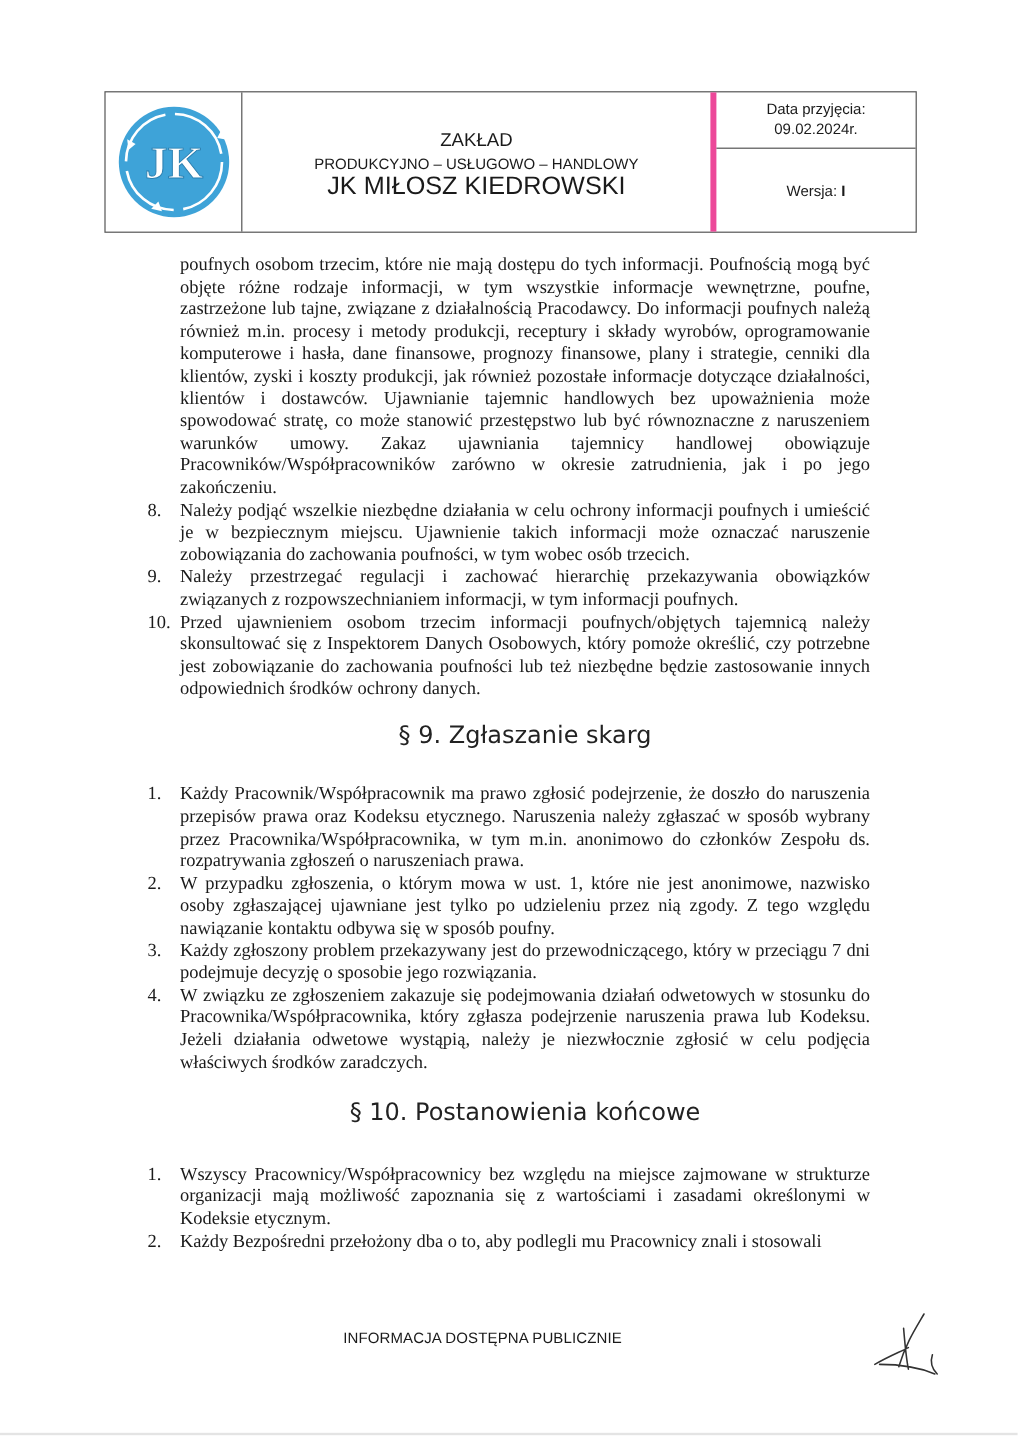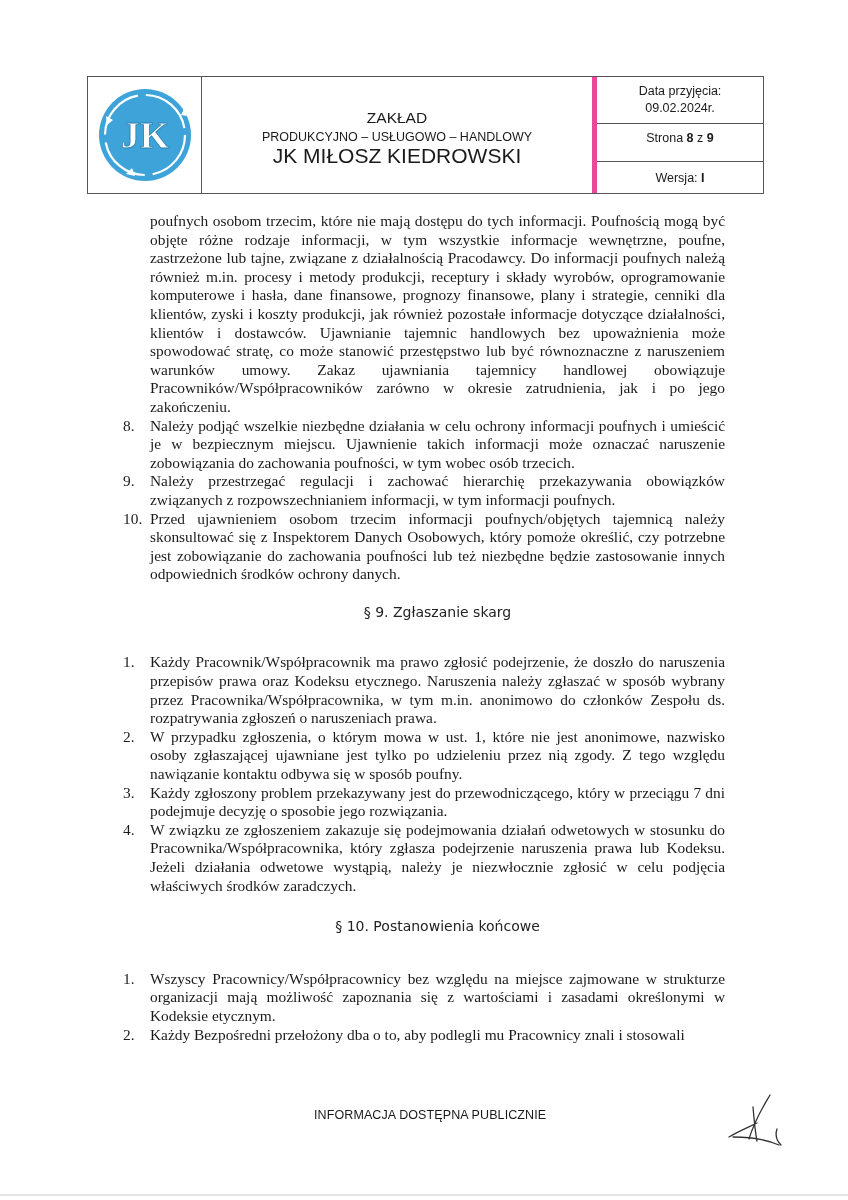--- a/index.html
+++ b/index.html
@@ -30,27 +30,27 @@
   .content {
     position: absolute; left: 150px; top: 212px; width: 575px;
     font-size: 15.4px; line-height: 18.6px;
   }
   .para { text-align: justify; margin: 0; }
   .list { margin: 0; padding: 0; list-style: none; }
   .list li { display: flex; text-align: justify; }
   .list li .num { width: 27px; flex: none; margin-left: -27px; }
   .list li .txt { flex: 1; }
   .section-title {
-    font-family: "DejaVu Sans", sans-serif; font-size: 14px; text-align: center;
+    font-family: "DejaVu Sans", sans-serif; font-size: 20px; text-align: center;
     color: #222; font-weight: normal; margin: 0;
   }
   .st1 { margin-top: 19px; margin-bottom: 32px; }
   .st2 { margin-top: 22px; margin-bottom: 34px; }
   .footer-text {
-    position: absolute; left: 314px; top: 1108px; font-family: "Liberation Sans", sans-serif;
+    position: absolute; left: 286px; top: 1108px; font-family: "Liberation Sans", sans-serif;
     font-size: 12.5px; letter-spacing: 0.1px; color: #1a1a1a;
   }
   .signature { position: absolute; left: 727px; top: 1093px; }
   .bottom-line { position: absolute; left: 0; top: 1194px; width: 848px; height: 2px; background: #e4e4e4; }
 </style>
 </head>
 <body>
 
 <div class="header-table">
   <div class="logo-cell">
@@ -65,26 +65,20 @@
   </div>
   <div class="title-cell">
     <div class="t1">ZAKŁAD</div>
     <div class="t2">PRODUKCYJNO – USŁUGOWO – HANDLOWY</div>
     <div class="t3">JK MIŁOSZ KIEDROWSKI</div>
   </div>
   <div class="meta-cell">
     <div class="meta-row r1">
       <span>Data przyjęcia:</span>
       <span>09.02.2024r.</span>
-    </div>
-    <div class="meta-row r2">
-      <span style="white-space:pre">Strona </span>
-        <b>8</b>
-        <b style="white-space:pre;font-weight:normal"> z </b>
-        <b>9</b>
     </div>
     <div class="meta-row r3">
       <span style="white-space:pre">Wersja: </span>
         <b>I</b>
     </div>
   </div>
 </div>
 
 <div class="content">
   <p class="para">poufnych osobom trzecim, które nie mają dostępu do tych informacji. Poufnością mogą być objęte różne rodzaje informacji, w tym wszystkie informacje wewnętrzne, poufne, zastrzeżone lub tajne, związane z działalnością Pracodawcy. Do informacji poufnych należą również m.in. procesy i metody produkcji, receptury i składy wyrobów, oprogramowanie komputerowe i hasła, dane finansowe, prognozy finansowe, plany i strategie, cenniki dla klientów, zyski i koszty produkcji, jak również pozostałe informacje dotyczące działalności, klientów i dostawców. Ujawnianie tajemnic handlowych bez upoważnienia może spowodować stratę, co może stanowić przestępstwo lub być równoznaczne z naruszeniem warunków umowy. Zakaz ujawniania tajemnicy handlowej obowiązuje Pracowników/Współpracowników zarówno w okresie zatrudnienia, jak i po jego zakończeniu.</p>

